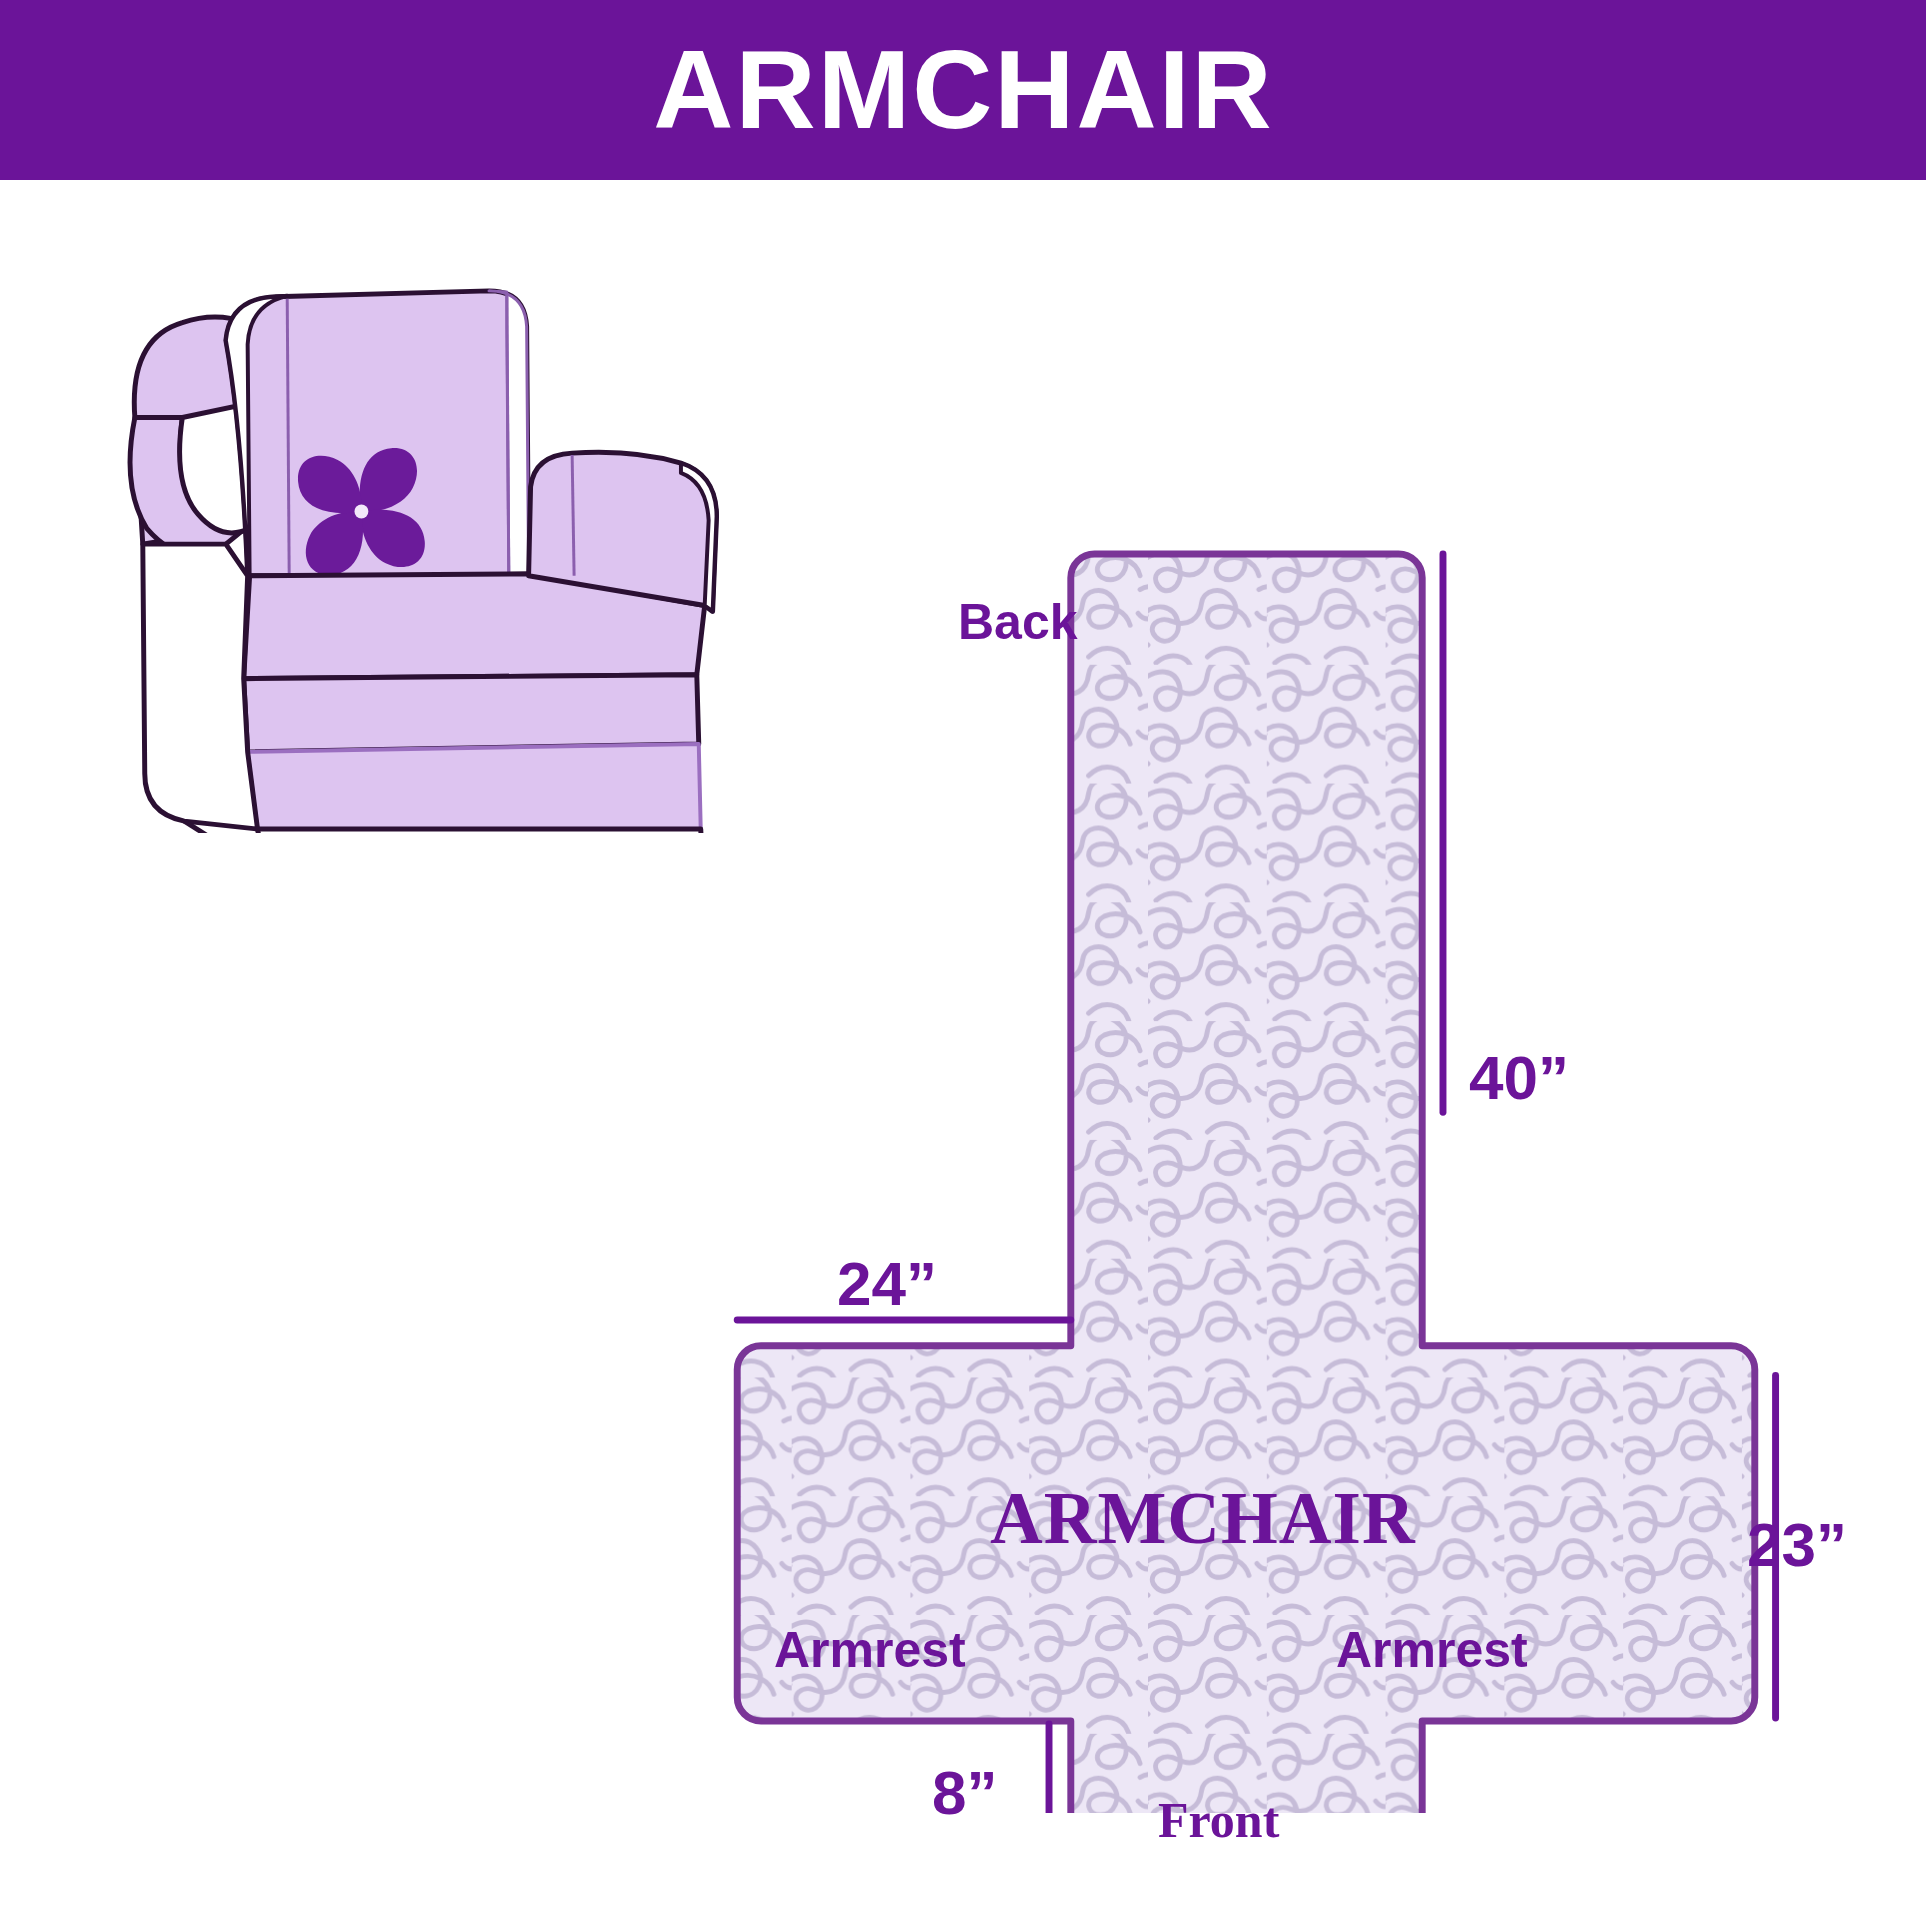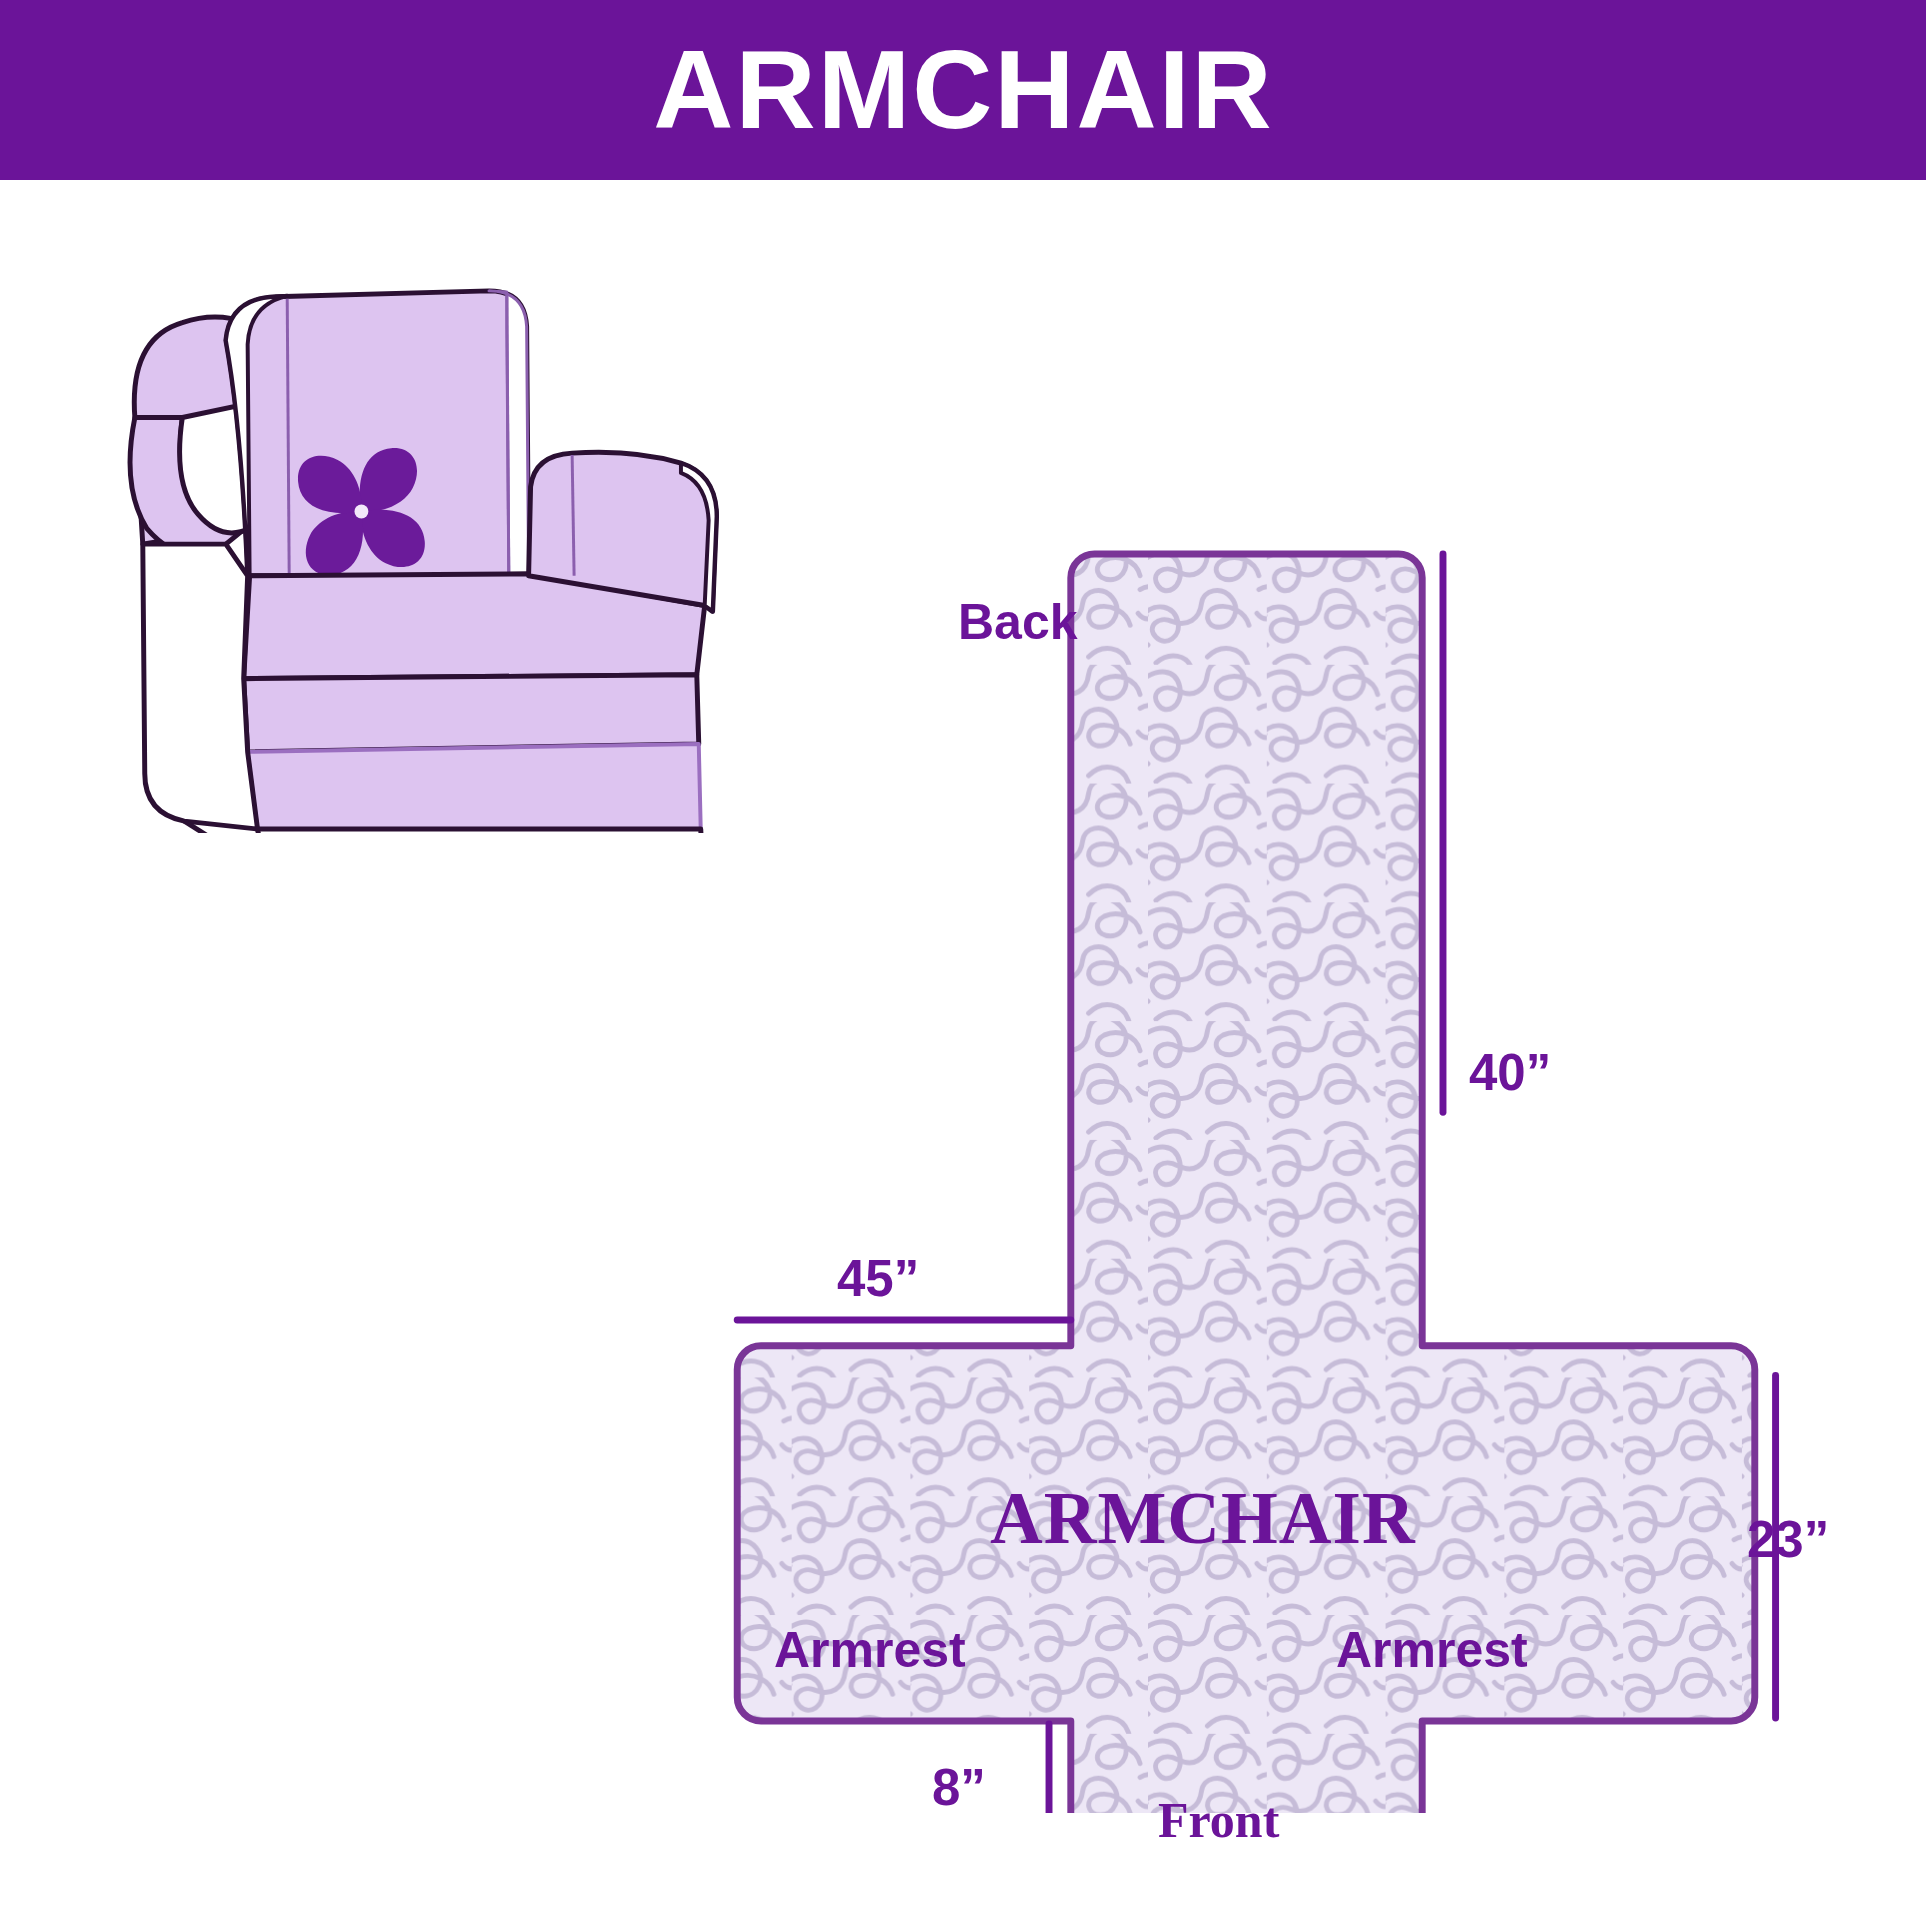--- a/index.html
+++ b/index.html
@@ -41,21 +41,21 @@
   #cover-diagram{
     position:absolute;left:554px;top:366px;width:1287px;height:1267px;
   }
 
   
   .dim-label{
     position:absolute;
     color:#6B1499;
     font-family:"Liberation Sans", sans-serif;
     font-weight:bold;
-    font-size:51px;
+    font-size:62px;
     line-height:1;
     white-space:nowrap;
   }
 
   
   .panel-label{
     position:absolute;
     color:#6B1499;
     font-family:"Liberation Sans", sans-serif;
     font-weight:bold;
@@ -201,21 +201,21 @@
 
     <span class="panel-label" style="left:220px;top:1079px;">Armrest</span>
 
     <span class="panel-label" style="left:782px;top:1079px;">Armrest</span>
 
     <span class="panel-label" style="left:604px;top:1249px;font-family:Liberation Serif, serif;">Front</span>
 
     
     <span class="dim-label" style="left:915px;top:501px;">40”</span>
 
-    <span class="dim-label" style="left:283px;top:707px;">45”</span>
+    <span class="dim-label" style="left:283px;top:707px;">24”</span>
 
     <span class="dim-label" style="left:1193px;top:968px;">23”</span>
 
     <span class="dim-label" style="left:378px;top:1216px;">8”</span>
 
     
   </div>
 
 </div>
 

